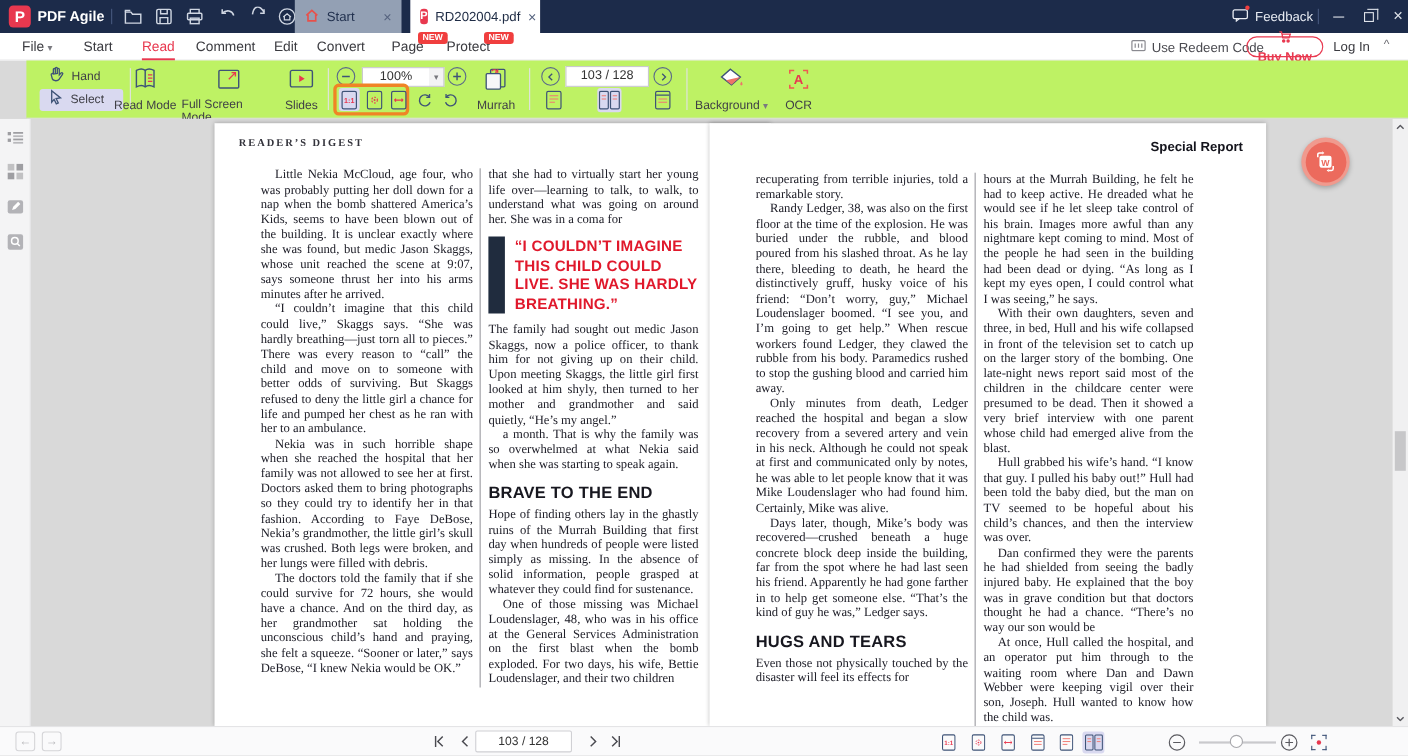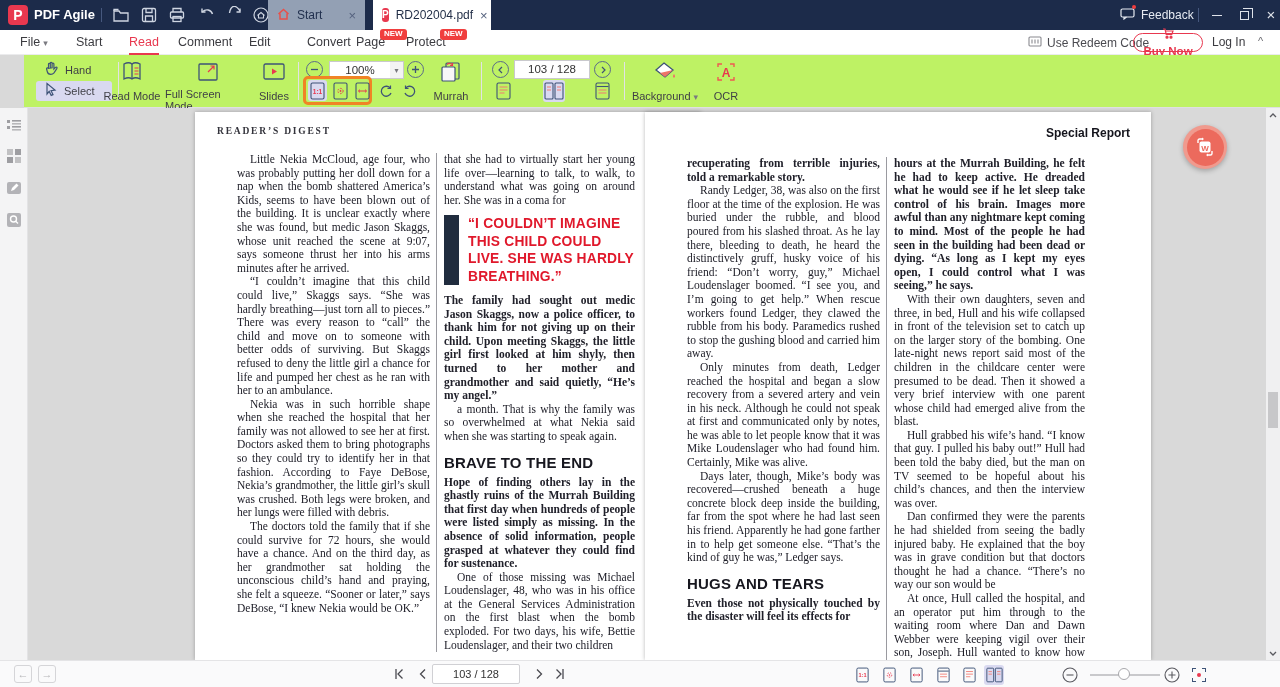--- a/index.html
+++ b/index.html
@@ -56,21 +56,21 @@
   .side-ico { position:absolute; left:6px; width:16px; height:16px; cursor:pointer; }
   .page { position:absolute; top:4px; width:506px; height:548px; background:#ffffff; box-shadow:0 0 4px rgba(0,0,0,.28); overflow:hidden; }
   .page-l { left:195px; }
   .page-r { left:645px; }
   .page-inner { padding:14px 21px 0 22px; }
   .pg-header-serif { font-family:"Liberation Serif", serif; font-weight:bold; font-size:9.5px; letter-spacing:1.8px; color:#33333b; }
   .pg-header-sans { font-weight:bold; font-size:12px; color:#14141c; text-align:right; }
   .cols { display:flex; margin-top:17px;margin-left:20px; }
   .col { font-family:"Liberation Serif", serif; font-size:11.5px; line-height:13.6px; text-align:justify; color:#20202a; }
   .col p { text-indent:13px; }
-  .flush-first p:first-child { text-indent:0;font-weight:bold; }
+  .flush-first p:first-child { text-indent:0; }
   .c1 { width:199px; padding-right:6px; }
   .c2 { width:199px; border-left:1px solid #9a9aa0; padding-left:7px; }
   .section-head { font-family:"Liberation Sans", sans-serif; font-weight:bold; font-size:15px; line-height:18px; letter-spacing:.2px; color:#17171f; margin:10px 0 4px; text-align:left; }
   .pullquote { border-left:15px solid #202c3e; padding-left:9px; margin:8px 0 9px; font-family:"Liberation Sans", sans-serif; font-weight:bold; font-size:13.8px; line-height:17.4px; letter-spacing:.2px; color:#e0182b; text-align:left; }
 
   .float-btn { position:absolute; left:1183px; top:17px; width:44px; height:44px; border-radius:50%; background:#f09a8e; display:flex; align-items:center; justify-content:center; cursor:pointer; box-shadow:0 2px 5px rgba(0,0,0,.25); }
   .float-btn-inner { width:37px; height:37px; border-radius:50%; background:#ec6a5d; display:flex; align-items:center; justify-content:center; }
 
   .vscroll { position:absolute; left:1266px; top:0; width:14px; height:552px; background:#f0f0f1; }
   .vthumb { position:absolute; left:2px; top:284px; width:10px; height:36px; background:#c7c7c9; cursor:grab; }
@@ -172,21 +172,21 @@
     <div class="win-btn" style="left:1232px"><span class="win-restore-sq"></span></div>
     <div class="win-btn" style="left:1259px; font-size:15px">×</div>
   </div>
 
   <div class="menubar">
     <div class="menu-item" style="left:20px"><span>File</span><span class="menu-caret">▾</span></div>
     <div class="menu-item" style="left:76px">Start</div>
     <div class="menu-item active" style="left:129px">Read</div>
     <div class="menu-item" style="left:178px">Comment</div>
     <div class="menu-item" style="left:249px">Edit</div>
-    <div class="menu-item" style="left:307px">Convert</div>
+    <div class="menu-item" style="left:288px">Convert</div>
     <div class="menu-item" style="left:356px">Page</div>
     <span class="new-badge" style="left:380px; top:-1px">NEW</span>
     <div class="menu-item" style="left:406px">Protect</div>
     <span class="new-badge" style="left:440px; top:-1px">NEW</span>
 
     <div class="redeem">
       <span>
         <svg width="14" height="11" viewBox="0 0 14 11" fill="none" stroke="#8a8a90" stroke-width="1.1">
             <rect x="1" y="1" width="12" height="9" rx="1"></rect>
             <path d="M4 3.5v4M7 3.5v4M10 3.5v4"></path>

